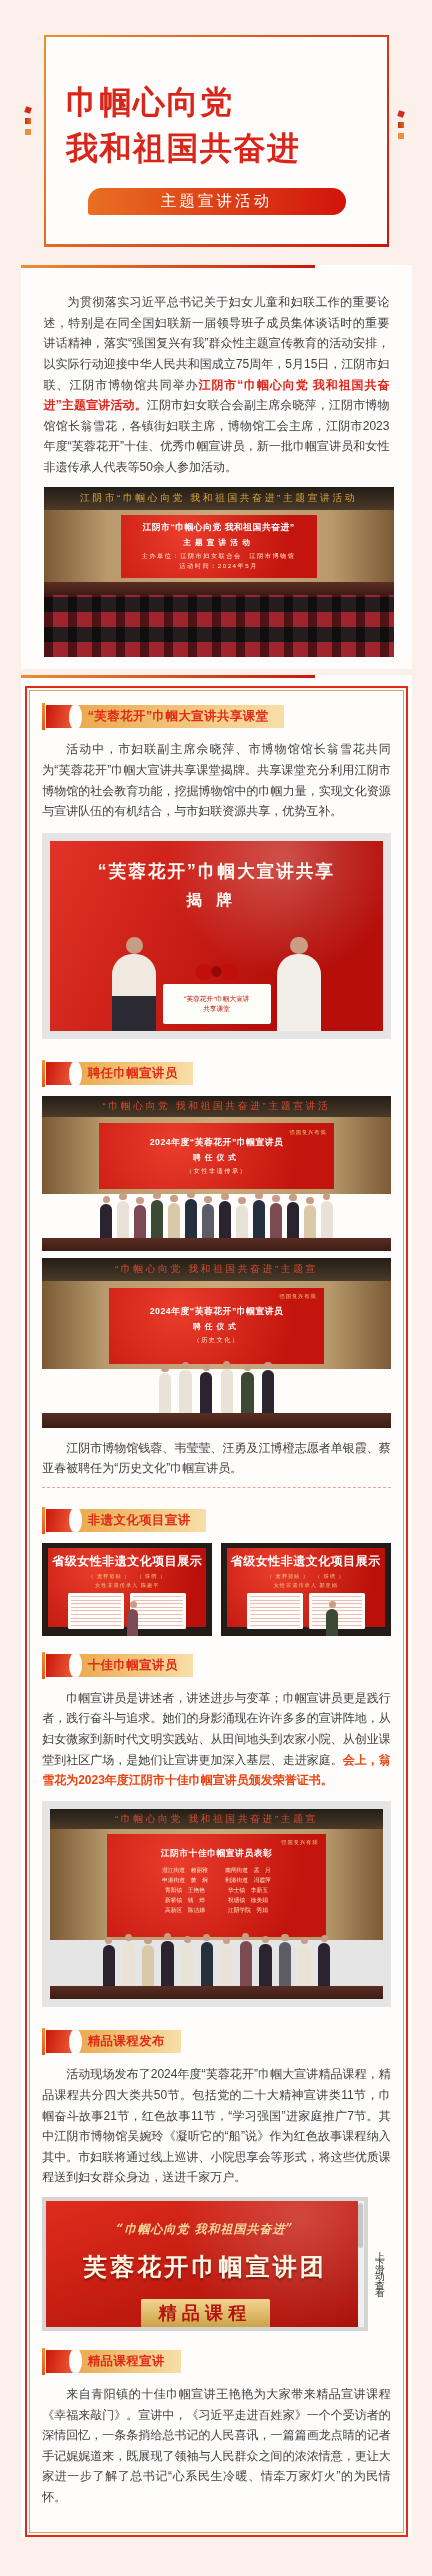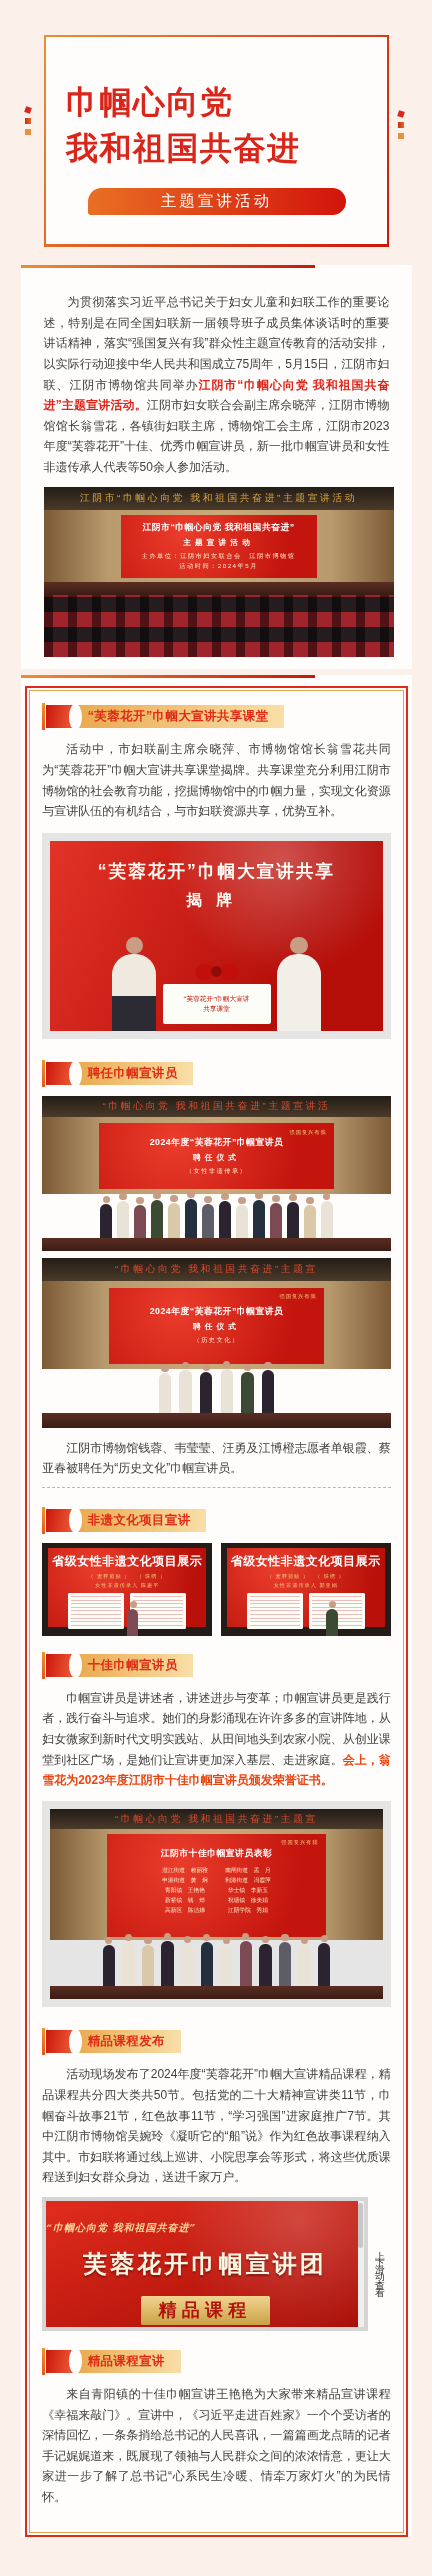--- a/index.html
+++ b/index.html
@@ -102,21 +102,21 @@
   .panel{width:56px;height:36px;background:#fdfdf8;border-radius:1.5px;
     padding:3.1px;box-sizing:border-box;}
   .panel i{display:block;height:100%;
     background:repeating-linear-gradient(180deg,#d88 0 1px,transparent 1px 3.6px);opacity:.55;}
   .ph5 .fig{position:absolute;bottom:0;left:50%;width:11.3px;height:27px;}
   
   .scrollrow{display:flex;align-items:stretch;}
   .scrollbox{flex:1;border:4.1px solid #d5d5d5;position:relative;overflow:hidden;
     background:radial-gradient(circle at 80% 15%,rgba(255,255,255,.18),transparent 45%),
     linear-gradient(160deg,#e02c1d,#a80d06);}
-  .sb-line1{margin-top:19.6px;color:#f5d79b;font-size:10px;letter-spacing:1px;
+  .sb-line1{margin-top:19.6px;text-align:center;color:#f5d79b;font-size:12px;letter-spacing:1px;
     font-family:"DejaVu Serif","Liberation Serif",serif;font-style:italic;font-weight:bold;}
   .sb-line2{margin-top:13.4px;text-align:center;color:#fdf6e3;font-size:24px;font-weight:bold;letter-spacing:3.1px;
     text-shadow:0 1.5px 2.1px rgba(0,0,0,.35);}
   .sb-plaque{margin:15.5px auto 0;width:129px;height:29px;background:linear-gradient(180deg,#f2d491,#caa145);
     display:flex;align-items:center;justify-content:center;border-radius:1.5px;}
   .sb-plaque span{color:#b3150c;font-size:18px;font-weight:bold;letter-spacing:5.2px;}
   .sb-track{position:absolute;top:0;right:0;bottom:0;width:6.2px;background:#efefef;}
   .sb-thumb{position:absolute;top:2.1px;right:0.5px;width:5.2px;height:45px;background:#c7c7c7;border-radius:2.6px;}
   .vhint{width:23px;display:flex;align-items:center;justify-content:center;}
   .vhint span{writing-mode:vertical-rl;font-size:9.8px;color:#2f2f2f;letter-spacing:7.2px;}

